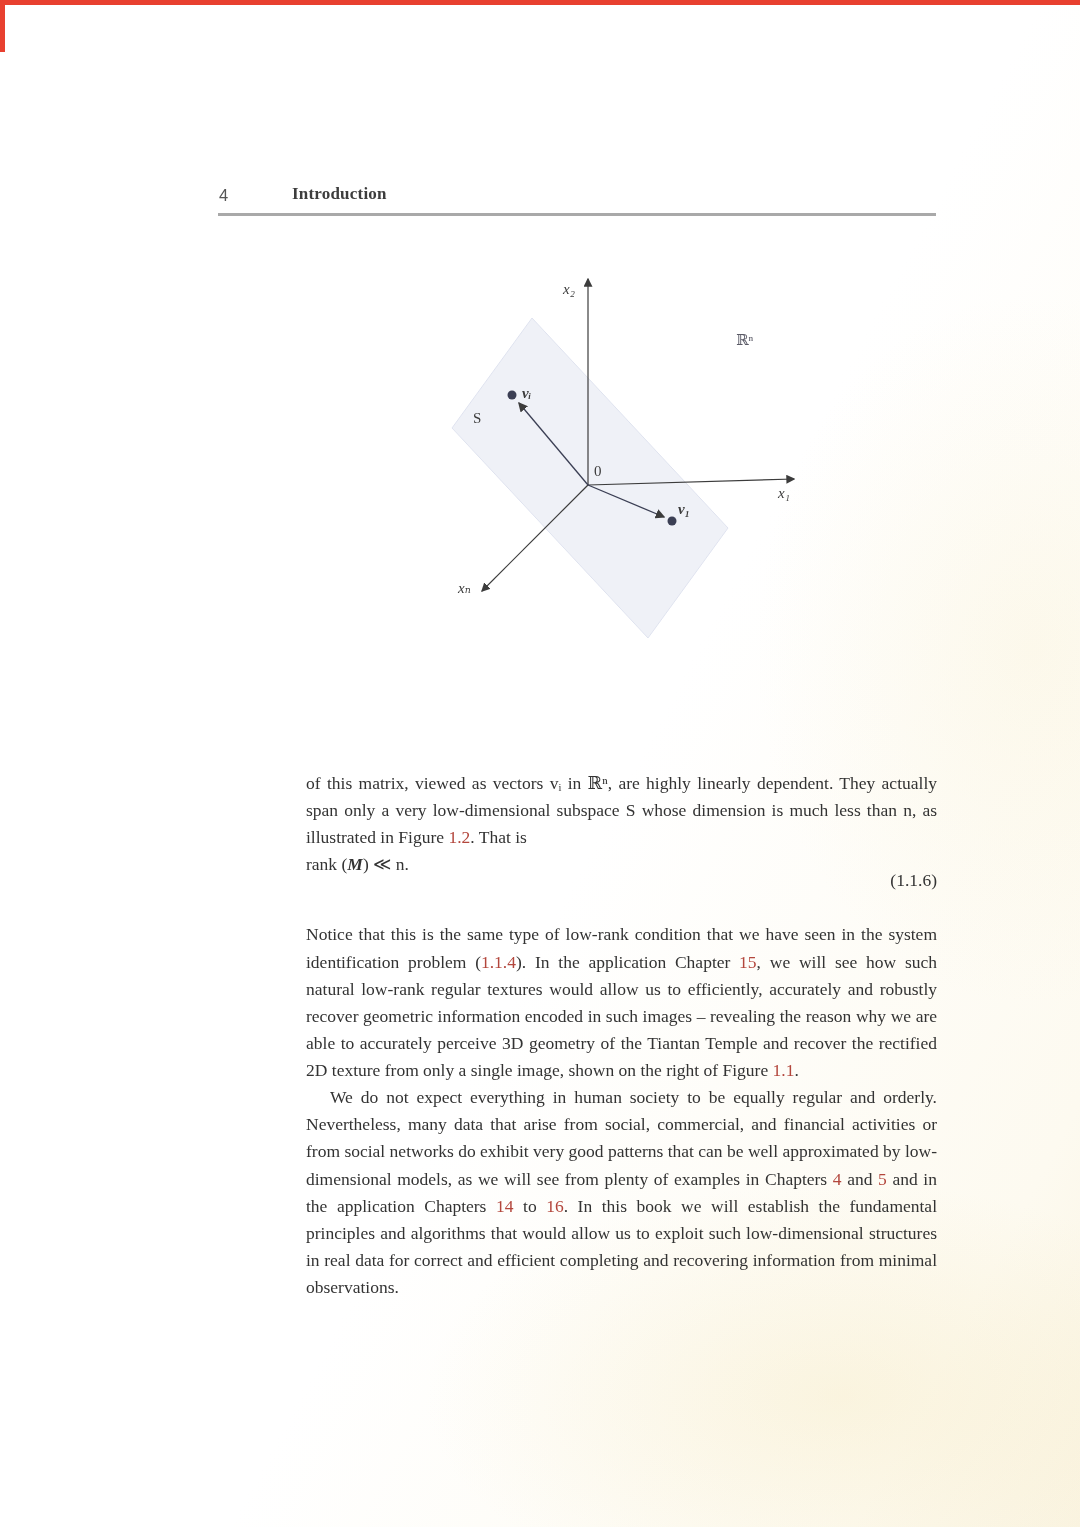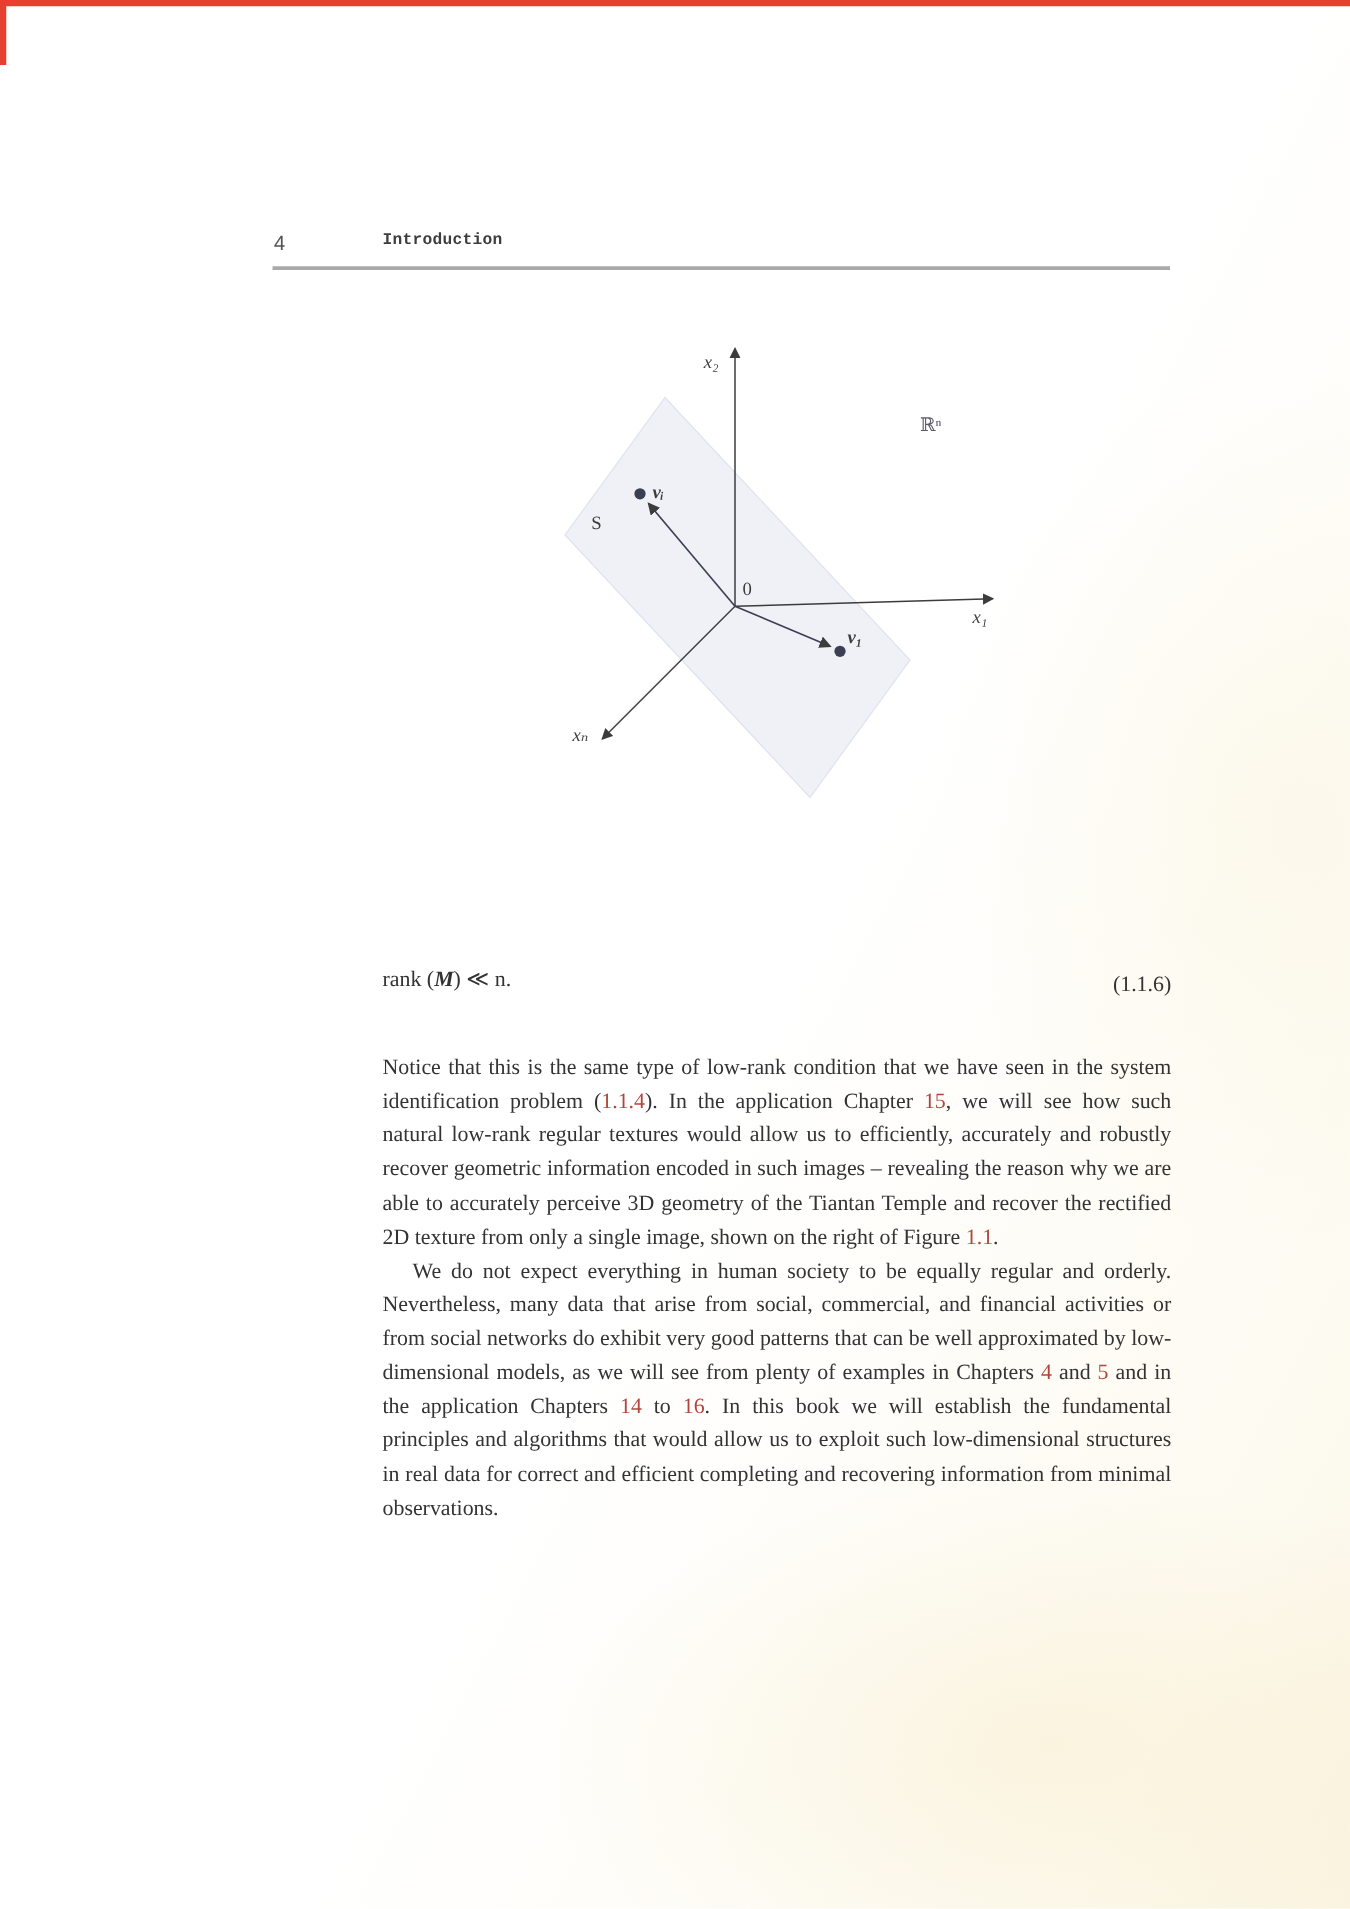--- a/index.html
+++ b/index.html
@@ -15,44 +15,44 @@
   .tint-bottom{left:420px;top:1180px;width:700px;height:360px;
     background:radial-gradient(ellipse at 60% 60%,rgba(243,228,178,0.30),rgba(243,228,178,0) 70%);}
   .tint-right{left:760px;top:300px;width:340px;height:700px;
     background:radial-gradient(ellipse at 80% 50%,rgba(246,234,192,0.22),rgba(246,234,192,0) 72%);}
 
   .red-top{position:absolute;left:0;top:0;width:1080px;height:5px;background:#e8402f;}
   .red-left{position:absolute;left:0;top:0;width:5px;height:52px;background:#e8402f;}
 
   .pagenum{position:absolute;left:219px;top:186px;
     font-family:"Liberation Sans","DejaVu Sans",sans-serif;font-size:16.5px;color:#555;}
-  .header-title{position:absolute;left:306px;top:184px;
-    font-family:Liberation Mono, monospace;font-weight:bold;
-    font-size:13px;color:#3d3d3d;letter-spacing:0.2px;}
+  .header-title{position:absolute;left:292px;top:184px;
+    font-family:Liberation Serif, serif;font-weight:bold;
+    font-size:17px;color:#3d3d3d;letter-spacing:0.2px;}
   .header-rule{position:absolute;left:218px;top:213px;width:718px;height:3px;background:#a9a9a9;}
 
   .figure-svg{position:absolute;left:248px;top:265px;}
   .fig-label{font-family:"Liberation Serif","DejaVu Serif",serif;font-size:15px;fill:#3c3c3c;}
   .fig-italic{font-style:italic;}
   .fig-gray{fill:#5a5a66;}
 
   .caption{position:absolute;left:306px;top:656px;width:636px;
     font-size:15.5px;line-height:1.5;color:#3a3a3a;text-align:justify;}
   .caption-tag{font-family:"Liberation Sans","DejaVu Sans",sans-serif;font-weight:bold;
     font-size:14.5px;color:#333;margin-right:9px;}
 
   .bodytext{position:absolute;left:306px;top:770px;width:631px;
     font-size:17.5px;line-height:1.55;color:#333;text-align:justify;}
   .bodytext p{margin:0;}
   .p1{margin-bottom:36px;}
   .p3{text-indent:24px;}
   .ref{color:#b3463c;cursor:pointer;text-decoration:none;}
   .eq{position:relative;margin:0 0 42px 0;height:28px;}
   .eq-center{position:absolute;left:0;right:12px;text-align:left;}
-  .eq-num{position:absolute;right:0;top:4px;}
+  .eq-num{position:absolute;right:0;top:16px;}
   .eq-var{font-weight:bold;font-style:italic;}
 </style>
 </head>
 <body>
 
 <div class="page">
 
   <div class="tint tint-bottom"></div>
   <div class="tint tint-right"></div>
   <div class="red-top"></div>
@@ -86,20 +86,21 @@
     <text class="fig-label fig-gray" x="488" y="80">ℝⁿ</text>
     <text class="fig-label" x="225" y="158">S</text>
     <text class="fig-label" x="346" y="211" font-size="13">0</text>
     <text class="fig-label fig-italic" x="430" y="249" font-weight="bold" font-size="14">v₁</text>
     <text class="fig-label fig-italic" x="274" y="133" font-weight="bold" font-size="14">vᵢ</text>
   </svg>
 
 
   <div class="bodytext">
 
+    <p class="p1"><span>of this matrix, viewed as vectors vᵢ in ℝⁿ, are highly linearly dependent. They actually span only a very low-dimensional subspace S whose dimension is much less than n, as illustrated in Figure </span><span class="ref">1.2</span><span>. That is</span></p>
 
     <div class="eq">
       <span class="eq-center"><span>rank (</span><span class="eq-var">M</span><span>) ≪ n.</span></span>
       <span class="eq-num">(1.1.6)</span>
     </div>
 
     <p class="p2"><span>Notice that this is the same type of low-rank condition that we have seen in the system identification problem (</span><span class="ref">1.1.4</span><span>). In the application Chapter </span><span class="ref">15</span><span>, we will see how such natural low-rank regular textures would allow us to efficiently, accurately and robustly recover geometric information encoded in such images – revealing the reason why we are able to accurately perceive 3D geometry of the Tiantan Temple and recover the rectified 2D texture from only a single image, shown on the right of Figure </span><span class="ref">1.1</span><span>.</span></p>
 
     <p class="p3"><span>We do not expect everything in human society to be equally regular and orderly. Nevertheless, many data that arise from social, commercial, and financial activities or from social networks do exhibit very good patterns that can be well approximated by low-dimensional models, as we will see from plenty of examples in Chapters </span><span class="ref">4</span><span> and </span><span class="ref">5</span><span> and in the application Chapters </span><span class="ref">14</span><span> to </span><span class="ref">16</span><span>. In this book we will establish the fundamental principles and algorithms that would allow us to exploit such low-dimensional structures in real data for correct and efficient completing and recovering information from minimal observations.</span></p>
 

